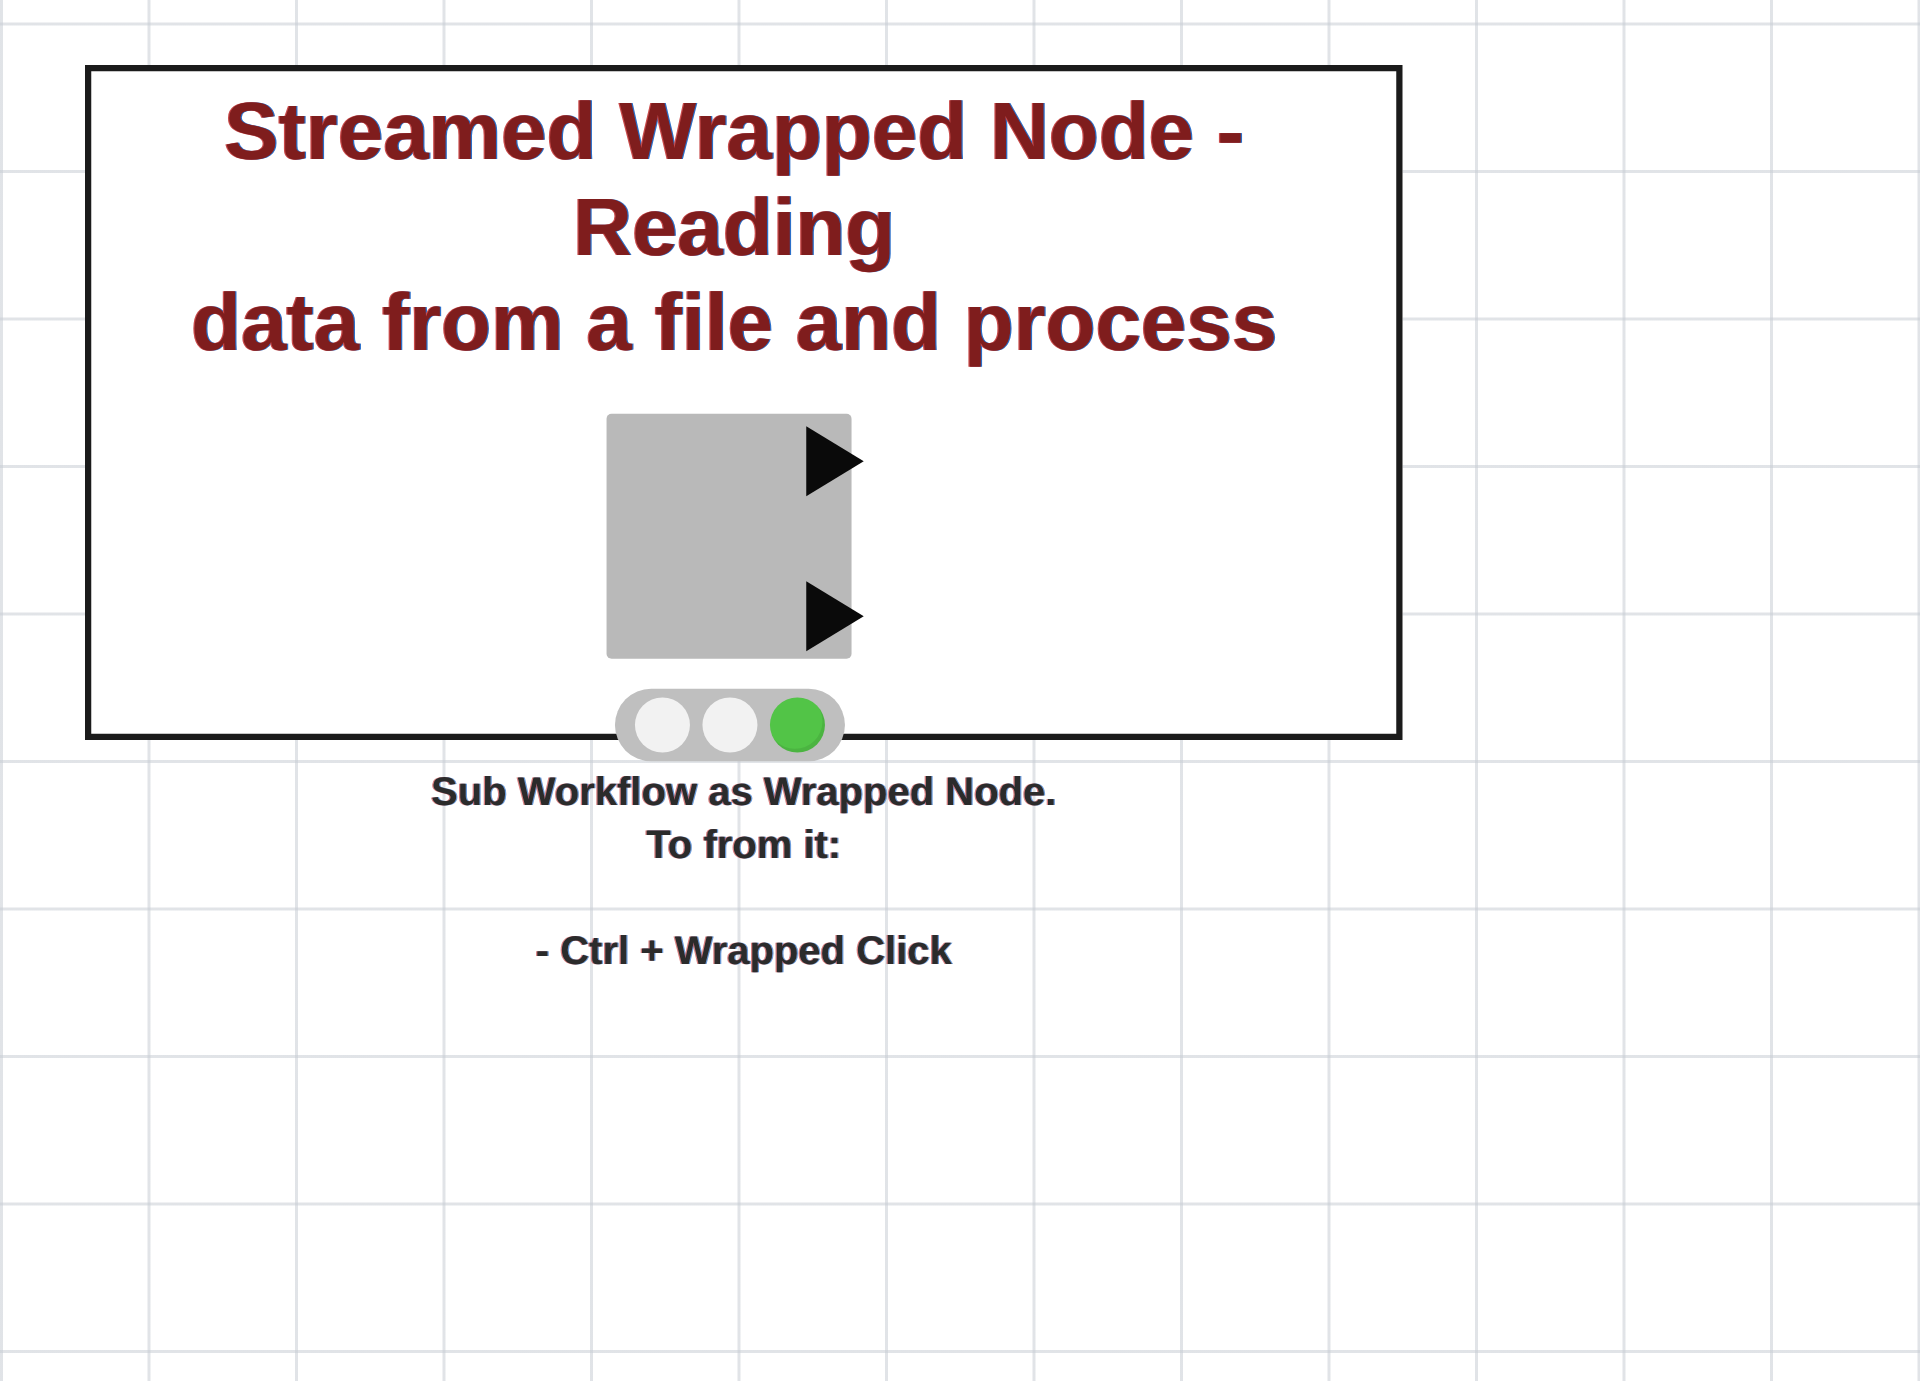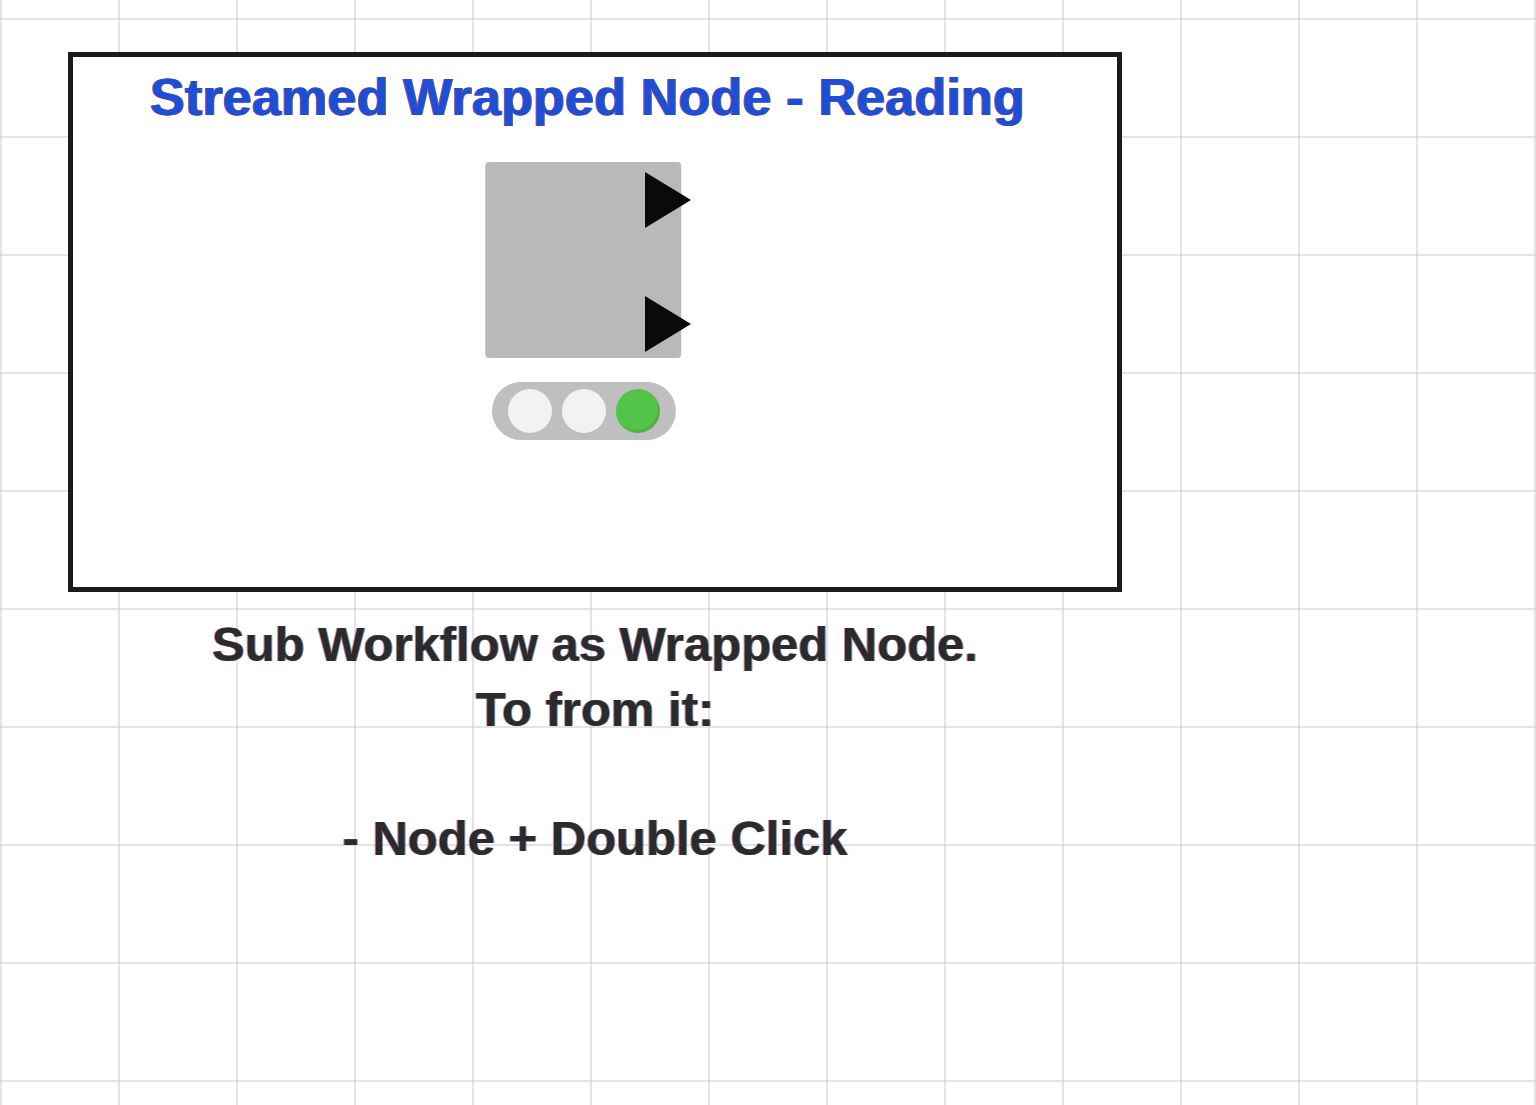--- a/index.html
+++ b/index.html
@@ -18,23 +18,23 @@
   .node-box{
     position:absolute;
     left:68px; top:52px;
     width:1054px; height:540px;
     background:#ffffff;
     border:5px solid #1b1b1b;
     box-sizing:border-box;
     text-align:center;
   }
   .node-title{
-    font-size:52px;
+    font-size:65px;
     font-weight:700;
-    color:#1d4ed8;
+    color:#7f1d1d;
     line-height:1.18;
     padding:10px 28px 0 13px;
     letter-spacing:0.2px;
     text-shadow:
       -1px 0 #c94b4b,
        1px 0 #2b6fc9;
   }
   .node-body{
     position:relative;
     width:100%;
@@ -78,50 +78,51 @@
   .dot.on{
     background:#52c447;
     box-shadow:inset -2px -3px 0 rgba(0,0,0,0.08);
   }
 
   .caption{
     position:absolute;
     left:50px; top:612px;
     width:1090px;
     text-align:center;
-    font-size:49px;
+    font-size:32px;
     font-weight:700;
     color:#2b2b2b;
     line-height:1.32;
     text-shadow:
       -1px 0 rgba(201,75,75,0.7),
        1px 0 rgba(43,111,201,0.7);
   }
 </style>
 </head>
 <body>
 
 <div class="canvas">
 
   <div class="node-box">
     <div class="node-title">
       <span>Streamed Wrapped Node - Reading</span><br>
+      <span>data from a file and process</span>
     </div>
     <div class="node-body">
       <div class="node-icon"></div>
       <div class="port top"></div>
       <div class="port bot"></div>
       <div class="status-pill">
         <div class="dot"></div>
         <div class="dot"></div>
         <div class="dot on"></div>
       </div>
     </div>
   </div>
 
   <div class="caption">
     <span>Sub Workflow as Wrapped Node.</span><br>
     <span>To from it:</span><br>
     <br>
-    <span>- Node + Double Click</span>
+    <span>- Ctrl + Wrapped Click</span>
   </div>
 
 </div>
 
 </body></html>

